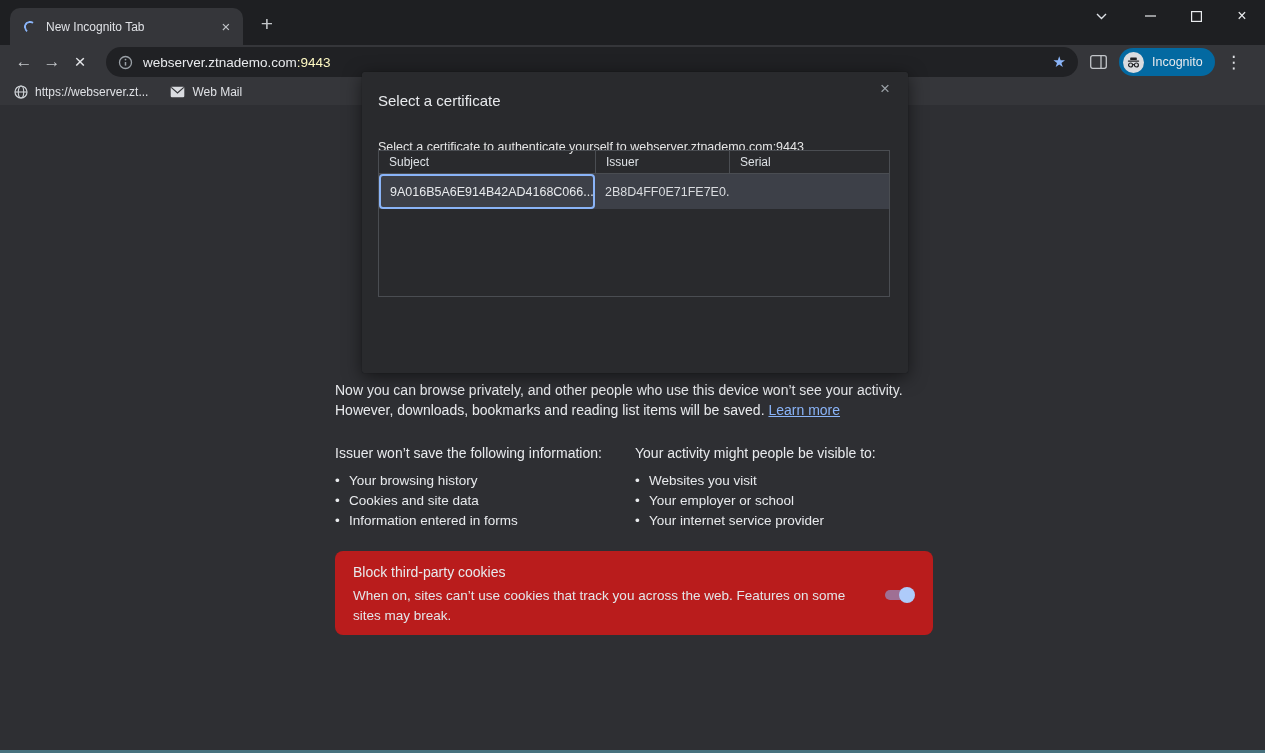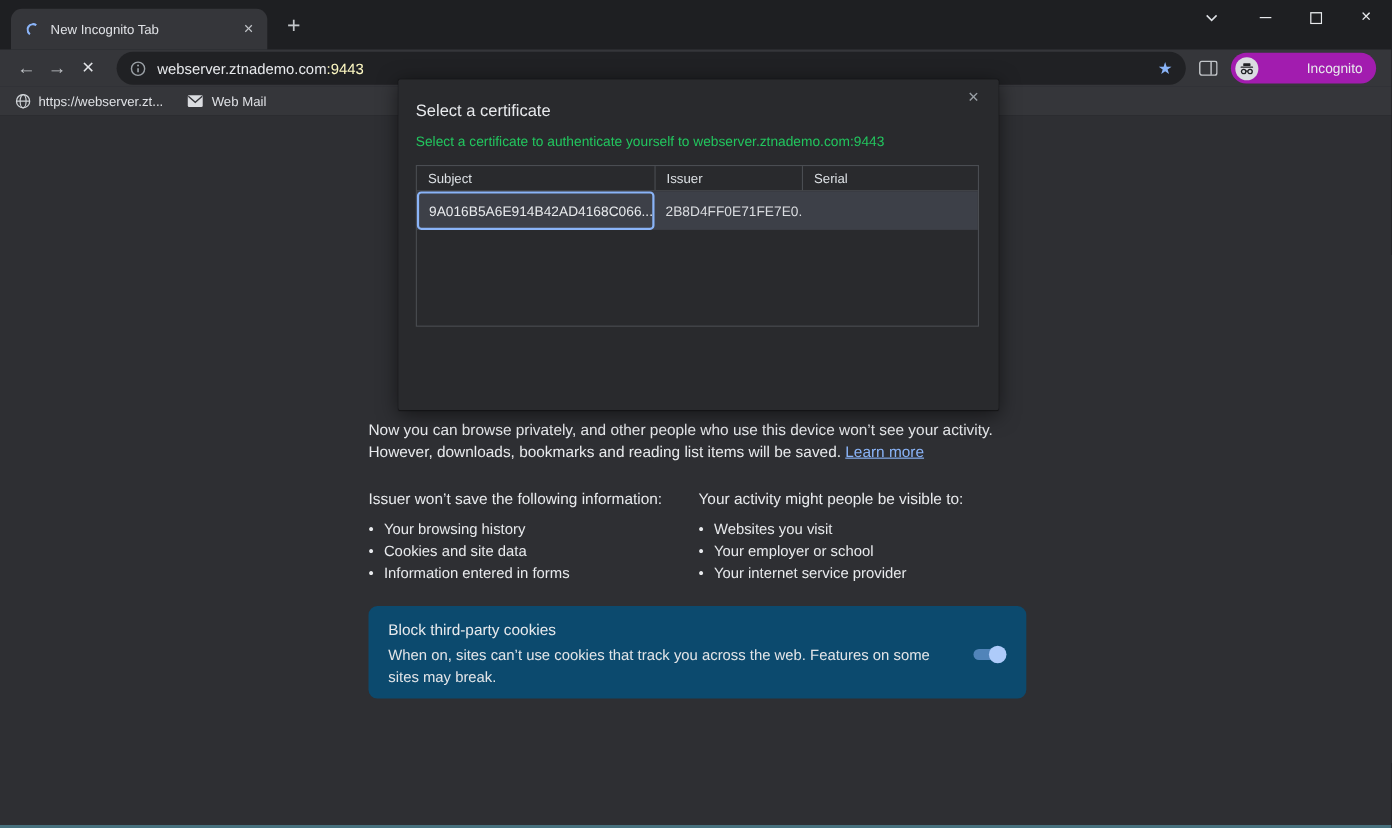--- a/index.html
+++ b/index.html
@@ -28,22 +28,22 @@
              display:flex; align-items:center; }
   .nav-icon { font-size:17px; color:#c3c6ca; width:28px; text-align:center; flex:none; }
   .nav-back { margin-left:10px; }
   .nav-stop { font-size:19px; color:#e3e5e8; }
   .omnibox { margin-left:12px; width:972px; height:30px; border-radius:15px; background:#202124;
              display:flex; align-items:center; padding:0 12px; flex:none; }
   .url { margin-left:10px; font-size:13.5px; color:#e8eaed; white-space:nowrap; }
   .url .port { color:#fef9c3; }
   .omni-star { margin-left:auto; font-size:15px; color:#8ab4f8; }
   .sidepanel { margin-left:12px; flex:none; display:flex; align-items:center; }
-  .incog-chip { margin-left:12px; height:28px; border-radius:14px; background:#a21caf;
-                display:flex; align-items:center; padding:0 12px 0 4px; flex:none;gap:36px; }
+  .incog-chip { margin-left:12px; height:28px; border-radius:14px; background:#0369a1;
+                display:flex; align-items:center; padding:0 12px 0 4px; flex:none; }
   .incog-circle { width:21px; height:21px; border-radius:50%; background:#dadce0; display:flex;
                   align-items:center; justify-content:center; flex:none; }
   .incog-label { margin-left:8px; font-size:12.5px; color:#e8eaed; }
   .menu-dots { margin-left:10px; margin-right:12px; font-size:17px; color:#dfe1e5; width:18px; text-align:center; }
 
   
   .bookmarks { position:absolute; top:79px; left:0; right:0; height:26px; background:#35363a;
                display:flex; align-items:center; padding-left:14px; }
   .bm-item { display:flex; align-items:center; margin-right:22px; }
   .bm-label { margin-left:7px; font-size:12px; color:#dfe1e5; white-space:nowrap;text-align:right; }
@@ -51,36 +51,36 @@
   
   .page { position:absolute; top:105px; left:0; right:0; bottom:3px; background:#2e2f33; }
   .intro { position:absolute; left:335px; top:275px; width:578px; font-size:14px; line-height:20px; color:#e8eaed; }
   .intro a { color:#8ab4f8; text-decoration:underline; }
   .cols { position:absolute; left:335px; top:340px; width:600px; display:flex; }
   .col { width:315px; }
   .col-heading { font-size:14px; color:#e8eaed; margin-bottom:10px; }
   .blist { list-style:none; }
   .blist li { display:flex; font-size:13.5px; color:#e8eaed; line-height:20px; }
   .bullet { width:14px; flex:none; color:#e8eaed; }
-  .cookies-card { position:absolute; left:335px; top:446px; width:598px; height:84px; background:#0c4a6e;
+  .cookies-card { position:absolute; left:335px; top:446px; width:598px; height:84px; background:#b91c1c;
                   border-radius:8px; padding:13px 18px; }
   .cookies-title { font-size:14px; color:#e8eaed; margin-bottom:6px; }
   .cookies-desc { font-size:13.5px; line-height:20px; color:#e3e5e8; width:512px; }
   .toggle { position:absolute; right:20px; top:39px; width:28px; height:10px; border-radius:5px;
             background:rgba(138,180,248,0.55); }
   .toggle-thumb { position:absolute; right:-2px; top:-3px; width:16px; height:16px; border-radius:50%;
                   background:#aecbfa; }
 
   
   .dialog { position:absolute; left:362px; top:72px; width:546px; height:301px; background:#292a2d;
             border-radius:2px; box-shadow:0 4px 18px rgba(0,0,0,0.55), 0 0 1px rgba(0,0,0,0.6); }
   .dlg-close { position:absolute; right:13px; top:7px; font-size:17px; color:#9aa0a6; width:20px; height:20px;
                text-align:center; line-height:20px; }
   .dlg-title { position:absolute; left:16px; top:20px; font-size:15px; color:#e8eaed; }
-  .dlg-subtitle { position:absolute; left:16px; top:50px; font-size:12.5px; color:#22c55e; }
+  .dlg-subtitle { position:absolute; left:16px; top:68px; font-size:12.5px; color:#e5e5e5; }
   .cert-table { position:absolute; left:16px; top:78px; width:512px; height:147px; border:1px solid #4a4d52; }
   .cert-header { display:grid; grid-template-columns:216px 134px 1fr; height:23px; align-items:center;
                  border-bottom:1px solid #4a4d52; }
   .cert-header .hcell { font-size:12px; color:#dde1e5; padding-left:10px; height:100%; display:flex; align-items:center; }
   .cert-header .hcell + .hcell { border-left:1px solid #4a4d52; }
   .cert-row { display:grid; grid-template-columns:216px 134px 1fr; height:35px; background:#3d4048; }
   .cert-row .cell { font-size:12.5px; color:#dadce0; padding-left:10px; display:flex; align-items:center;
                     white-space:nowrap; overflow:hidden; }
   .cert-row .cell.selected { border:2px solid #8ab4f8; border-radius:4px; color:#e8eaed; padding-left:9px; }
   .dlg-buttons { position:absolute; left:16px; right:16px; bottom:18px; display:flex; align-items:center; }

